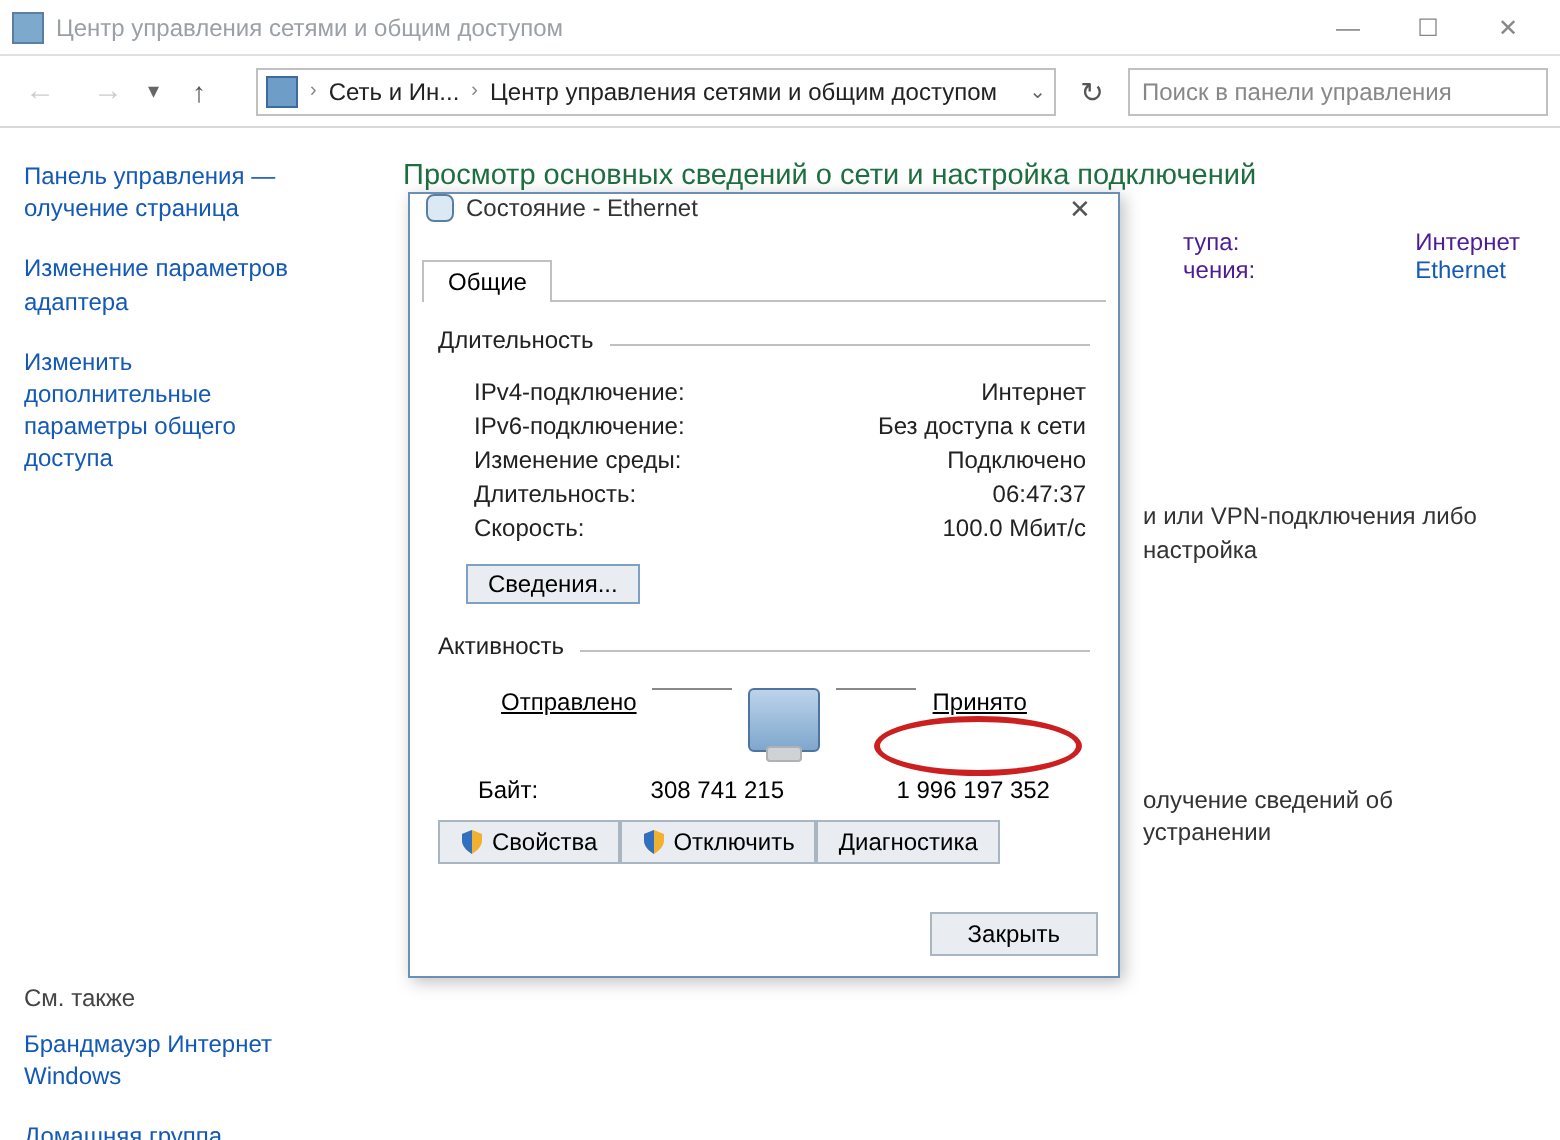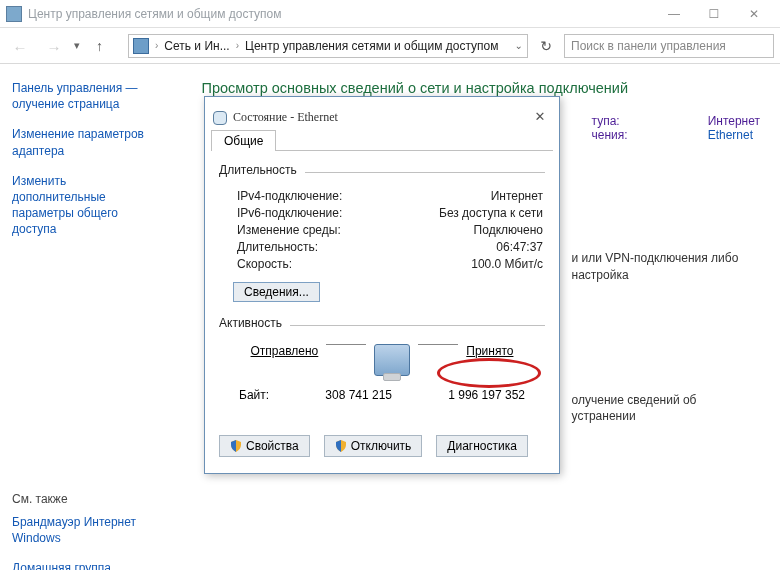--- a/index.html
+++ b/index.html
@@ -113,25 +113,24 @@
   .dlg {
     position:absolute;
     left:204px; top:96px;
     width:356px;
     background:#fff;
     border:1px solid #6b90b5;
     box-shadow:2px 2px 8px rgba(0,0,0,.25);
   }
   .dlg-title {
     height:28px;
-    display:flex;align-items:flex-end;
+    display:flex;align-items:flex-start;
     padding:0 8px;
     font-size:12px;
     color:#333;
-    font-family:Liberation Serif, serif;
   }
   .dlg-title .dlg-icon { width:14px;height:14px;border:1px solid #5b7fa0;background:#dbe9f4;border-radius:4px;margin-right:6px;}
   .dlg-close { margin-left:auto; font-size:13px; color:#555; width:22px;text-align:center; cursor:pointer;}
   .dlg-tabs {
     display:flex;
     padding:0 6px;
     margin-top:4px;
   }
   .dlg-tab {
     border:1px solid #c0c0c0;
@@ -173,21 +172,21 @@
   .act-line { width:40px; height:1px; background:#888;}
   .comp-icon {
     width:36px;height:32px;
     background:linear-gradient(#bcd3ea,#7fa7cd);
     border:1px solid #4c76a0;
     border-radius:3px;
     position:relative;
   }
   .comp-icon:after{content:"";position:absolute;left:8px;right:8px;bottom:-6px;height:6px;background:#d0d3d6;border:1px solid #aeb2b6;border-radius:2px;}
   .bytes-row{ display:flex; justify-content:space-between; padding:4px 20px 8px 20px; font-size:12px;}
-  .btn-row{ display:flex; gap:14px; margin-top:25px;}
+  .btn-row{ display:flex; gap:0; margin-top:0;}
   .win-btn{
     padding:3px 10px;
     font-size:12px;
     background:#e9edf1;
     border:1px solid #a9b6c2;
     display:flex;align-items:center;gap:4px;
     cursor:pointer;
   }
   .shield{ width:12px;height:12px; }
   .dlg-footer{
@@ -336,15 +335,18 @@
             <path fill="#f0b030" d="M6 0l5 2v3c0 3-2 5-5 7C3 10 1 8 1 5V2z"></path>
             <path fill="#3070c0" d="M6 0v12C3 10 1 8 1 5V2z"></path>
           </svg>
         <span>Отключить</span>
       </button>
       <button class="win-btn">
         <span>Диагностика</span>
       </button>
     </div>
   </div>
+  <div class="dlg-footer">
+    <button class="close-btn">Закрыть</button>
+  </div>
 </div>
 
 <div class="red-ellipse"></div>
 
 </body></html>

